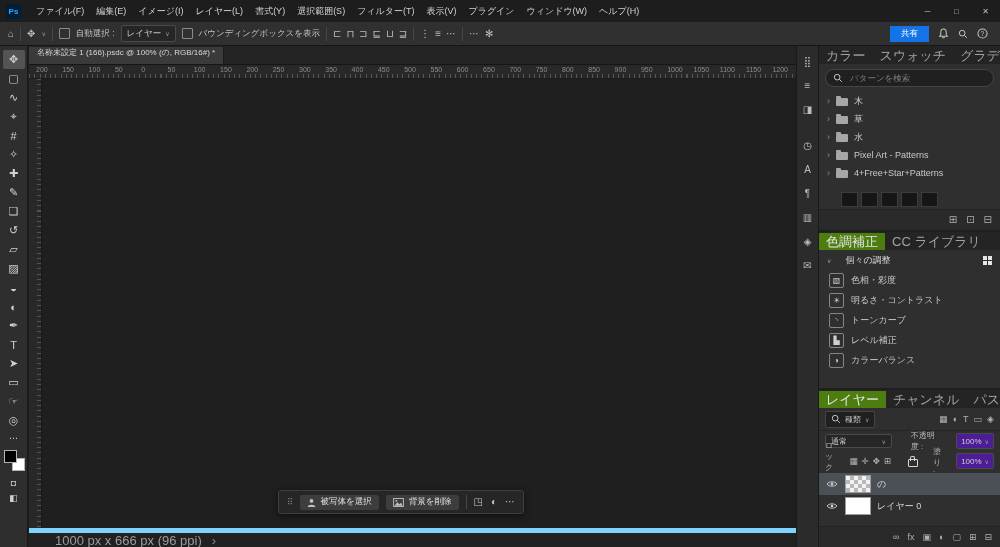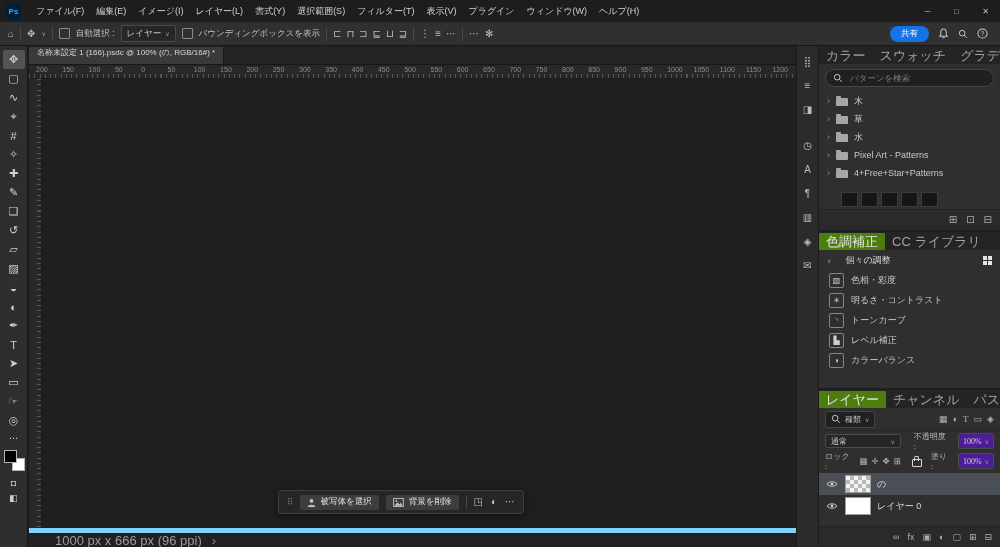--- a/index.html
+++ b/index.html
@@ -18,21 +18,21 @@
   .optionsbar{position:absolute;top:22px;left:0;right:0;height:23px;background:#303030;border-bottom:1px solid #161616;display:flex;align-items:center;gap:6px;padding:0 8px;font-size:8.5px;}
   .obicon{color:#bdbdbd;font-size:10px;line-height:1;}
   .obsmall{color:#9a9a9a;font-size:6px;}
   .vdiv{width:1px;height:14px;background:#474747;flex:none;}
   .cb{width:9px;height:9px;border:1px solid #8a8a8a;border-radius:1px;flex:none;}
   .oblabel{color:#c6c6c6;white-space:nowrap;}
   .dropdown{display:flex;align-items:center;gap:4px;background:#262626;border:1px solid #4a4a4a;border-radius:2px;height:15px;padding:0 5px;color:#cfcfcf;white-space:nowrap;}
   .ddchev{font-size:6px;color:#9a9a9a;}
   .icongroup{display:flex;align-items:center;gap:5px;}
   .ob-right{margin-left:auto;display:flex;align-items:center;gap:9px;padding-right:4px;}
-  .share-btn{background:#1473e6;color:#fff;height:16px;border-radius:8px;padding:0 11px;display:flex;align-items:center;font-size:8.5px;white-space:nowrap;}
+  .share-btn{background:#1473e6;color:#fff;height:16px;border-radius:0;padding:0 11px;display:flex;align-items:center;font-size:8.5px;white-space:nowrap;}
   .iconbtn{color:#c3c3c3;display:flex;align-items:center;line-height:0;}
 
   
   .toolbar{position:absolute;top:46px;left:0;width:28px;bottom:0;background:#2e2e2e;border-right:1px solid #181818;display:flex;flex-direction:column;align-items:center;padding-top:4px;box-sizing:border-box;}
   .tool{width:22px;height:19px;display:flex;align-items:center;justify-content:center;font-size:11px;color:#d0d0d0;border-radius:2px;flex:none;}
   .tool.active{background:#545454;}
   .tool.small{font-size:9px;height:15px;}
   .swatches{position:relative;width:22px;height:23px;margin:5px 0 2px;flex:none;}
   .fg{position:absolute;top:0;left:1px;width:11px;height:11px;background:#000;border:1px solid #b5b5b5;z-index:2;}
   .bgsw{position:absolute;top:8px;left:9px;width:11px;height:11px;background:#fff;border:1px solid #b5b5b5;}
@@ -91,21 +91,21 @@
   .gridicon{margin-left:auto;width:9px;height:9px;background:
       linear-gradient(#e6e6e6,#e6e6e6) 0 0/4px 4px no-repeat,
       linear-gradient(#e6e6e6,#e6e6e6) 5px 0/4px 4px no-repeat,
       linear-gradient(#e6e6e6,#e6e6e6) 0 5px/4px 4px no-repeat,
       linear-gradient(#e6e6e6,#e6e6e6) 5px 5px/4px 4px no-repeat;}
   .adj-row{height:20px;display:flex;align-items:center;gap:7px;padding:0 10px;flex:none;}
   .adjicon{width:13px;height:13px;border:1px solid #858585;border-radius:2px;display:flex;align-items:center;justify-content:center;font-size:8px;color:#cfcfcf;flex:none;}
   .adjlabel{font-size:9px;color:#c9c9c9;white-space:nowrap;}
 
   .layerspanel{flex:1;}
-  .lrow{display:flex;align-items:center;gap:9px;padding:0 6px;font-size:8px;color:#b5b5b5;flex:none;font-family:Liberation Serif, serif;}
+  .lrow{display:flex;align-items:center;gap:15px;padding:0 6px;font-size:8px;color:#b5b5b5;flex:none;}
   .lfilter{height:22px;border-bottom:1px solid #262626;}
   .kindbox{display:flex;align-items:center;gap:4px;background:#202020;border:1px solid #454545;border-radius:2px;height:15px;padding:0 5px;font-size:8px;color:#c6c6c6;}
   .lficon{color:#b2b2b2;font-size:9px;line-height:1;}
   .blendrow{height:20px;}
   .blendbox{width:78px;justify-content:space-between;box-sizing:border-box;font-size:8px;height:14px;}
   .valbox{display:flex;align-items:center;gap:3px;background:#4c1d95;border:1px solid #4a4a4a;border-radius:2px;height:14px;padding:0 4px;font-size:8px;color:#cfcfcf;}
   .lockrow{height:20px;}
   .lockicons{display:flex;align-items:center;gap:4px;}
   .lkicon{color:#b5b5b5;font-size:8.5px;line-height:1;}
   .locksym{width:8px;height:6px;border:1px solid #d9d9d9;border-radius:1px;position:relative;margin-left:2px;margin-top:3px;flex:none;}

